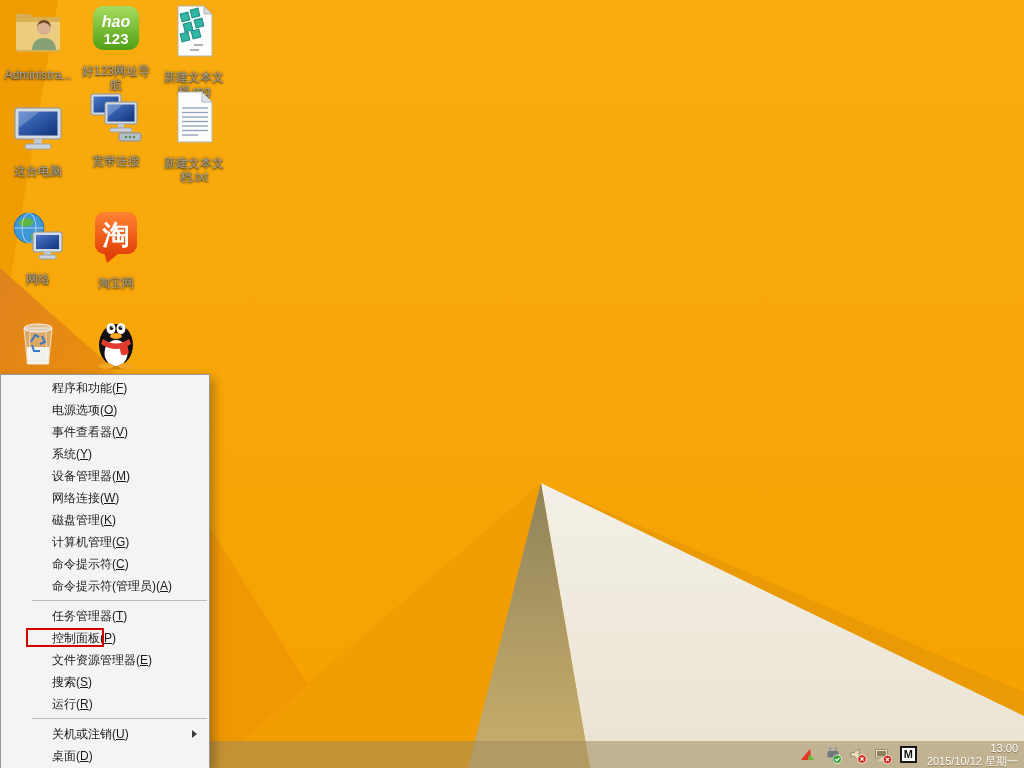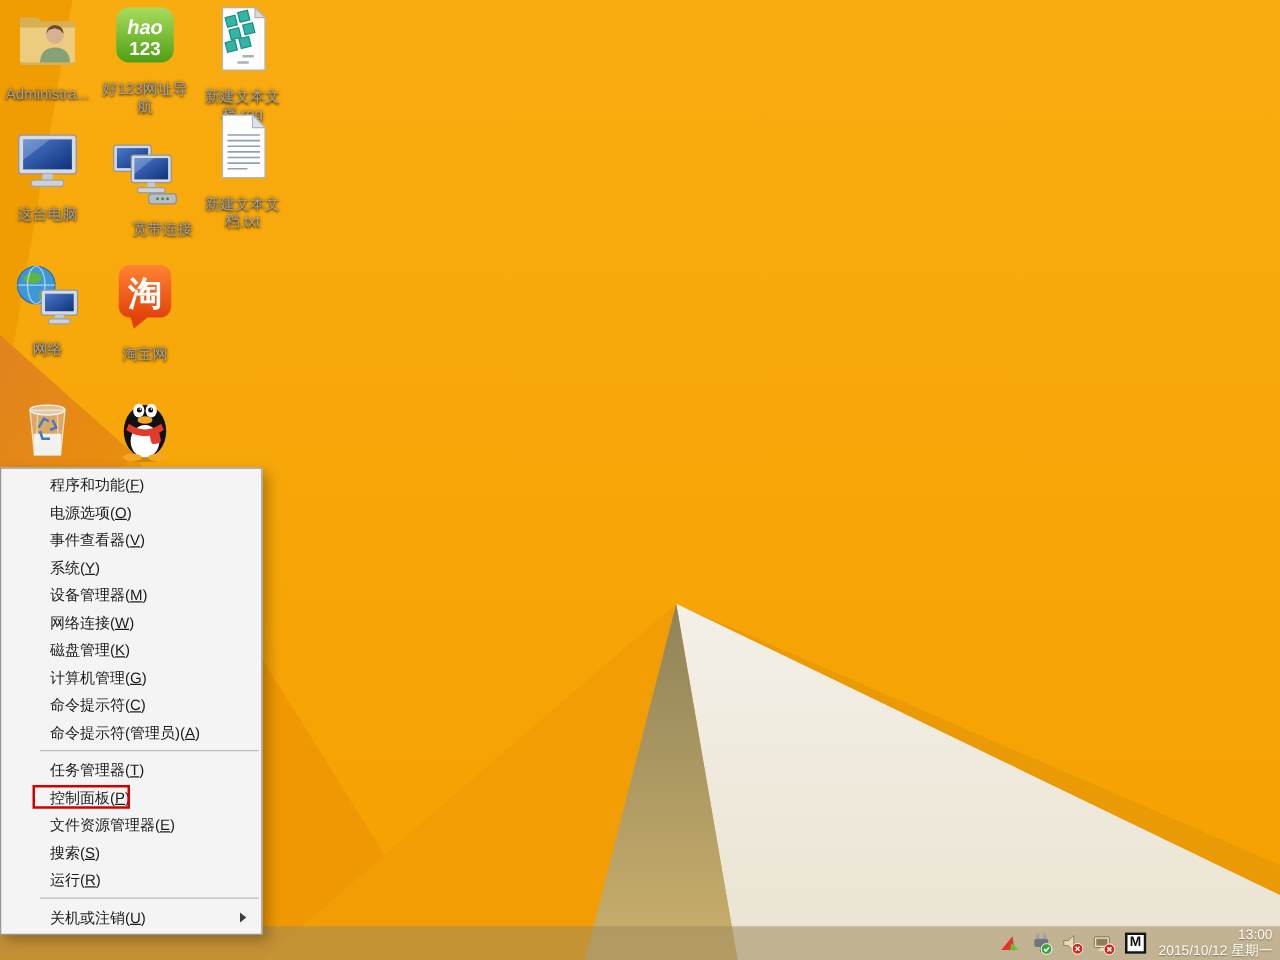--- a/index.html
+++ b/index.html
@@ -6,29 +6,29 @@
   .screen{position:relative;width:1024px;height:768px;overflow:hidden;
     font-family:"Liberation Sans","DejaVu Sans",sans-serif;-webkit-user-select:none;user-select:none;}
   .wallpaper{position:absolute;left:0;top:0;width:1024px;height:768px;}
 
   
   .desktop-icon{position:absolute;width:76px;text-align:center;color:#a3a3a3;font-size:12px;cursor:default;}
   .desktop-icon svg{display:block;margin:0 auto;}
   .icon-label{display:inline-block;margin-top:12px;max-width:70px;line-height:14px;word-break:break-all;
     text-shadow:0 1px 2px rgba(0,0,0,.75),0 0 3px rgba(0,0,0,.5);}
   .di-admin{left:0;top:4px;}  .di-hao{left:78px;top:4px;}  .di-reg{left:156px;top:4px;text-align:center;}
-  .di-pc{left:0;top:106px;}   .di-bb{left:78px;top:114px;text-align:right;} .di-txt{left:156px;top:90px;}
+  .di-pc{left:0;top:106px;}   .di-bb{left:78px;top:92px;} .di-txt{left:156px;top:90px;}
   .di-net{left:0;top:210px;}  .di-tb{left:78px;top:210px;}
   .di-bin{left:0;top:314px;}  .di-qq{left:78px;top:312px;}
 
   
   .context-menu{position:absolute;left:0;top:374px;width:210px;box-sizing:border-box;
     background:#f4f4f4;border:1px solid #979797;box-shadow:4px 4px 10px rgba(0,0,0,.28);
     padding:2px 0;z-index:30;}
-  .menu-item{position:relative;height:22px;line-height:22px;padding-left:39px;font-size:12px;color:#1b1b1b;white-space:nowrap;}
+  .menu-item{position:relative;height:22px;line-height:22px;padding-left:51px;font-size:12px;color:#1b1b1b;white-space:nowrap;}
   .menu-separator{height:0;margin:3px 2px 4px 31px;border-top:1px solid #bcbcbc;}
   .mi-arrow{position:absolute;right:12px;top:7px;width:0;height:0;
     border-left:5px solid #3c3c3c;border-top:4px solid transparent;border-bottom:4px solid transparent;}
   .annotation-box{position:absolute;left:25px;top:1px;width:78px;height:19px;box-sizing:border-box;
     border:2px solid #d40000;pointer-events:none;}
 
   
   .taskbar{position:absolute;left:0;right:0;bottom:0;height:27px;z-index:10;
     background:rgba(158,138,92,.55);display:flex;align-items:center;justify-content:flex-end;}
   .tray{display:flex;align-items:center;gap:7px;}
@@ -240,20 +240,21 @@
         <div class="menu-item"><span>命令提示符(<u>C</u>)</span></div>
         <div class="menu-item"><span>命令提示符(管理员)(<u>A</u>)</span></div>
         <div class="menu-separator"></div>
         <div class="menu-item"><span>任务管理器(<u>T</u>)</span></div>
         <div class="menu-item"><span>控制面板(<u>P</u>)</span><span class="annotation-box" style="border-color: rgb(212, 0, 0);"></span></div>
         <div class="menu-item"><span>文件资源管理器(<u>E</u>)</span></div>
         <div class="menu-item"><span>搜索(<u>S</u>)</span></div>
         <div class="menu-item"><span>运行(<u>R</u>)</span></div>
         <div class="menu-separator"></div>
         <div class="menu-item"><span>关机或注销(<u>U</u>)</span><span class="mi-arrow"></span></div>
+        <div class="menu-item"><span>桌面(<u>D</u>)</span></div>
       </div>
   </div>
 
   <div class="taskbar">
     <div class="tray">
       <svg class="tray-icon" viewBox="0 0 18 18">
         <polygon points="2,14 11,3 12.5,14" fill="#e5322a"></polygon>
         <polygon points="10,8.5 16,13.5 9,14" fill="#63c233"></polygon>
       </svg>
       <svg class="tray-icon" viewBox="0 0 18 18">

